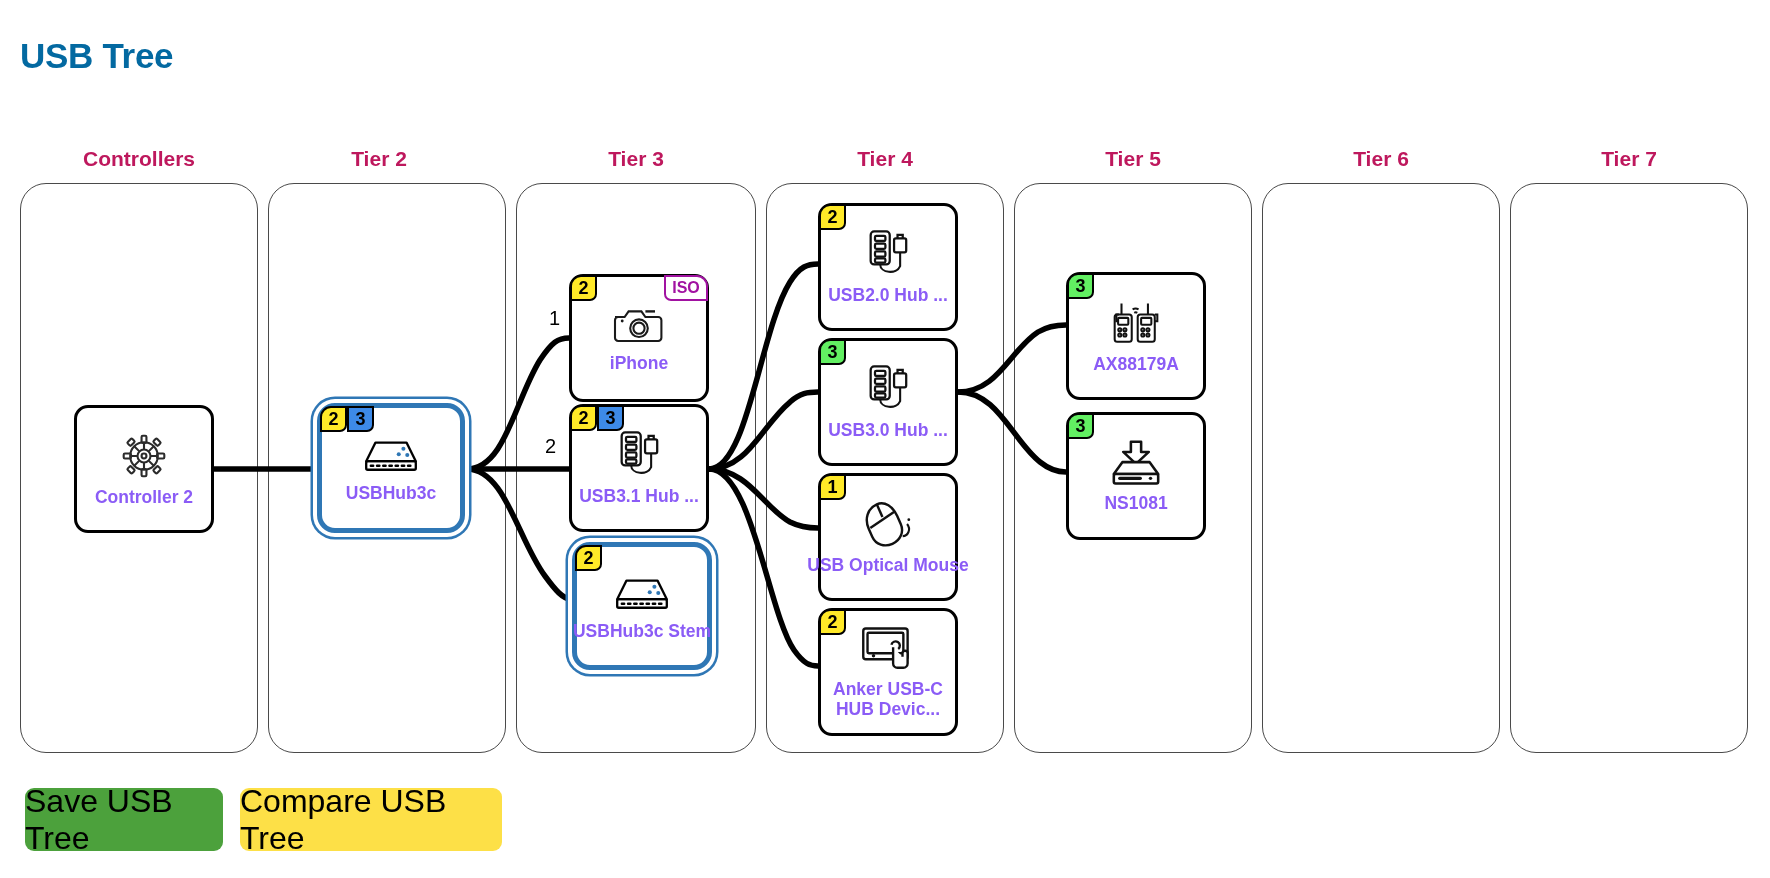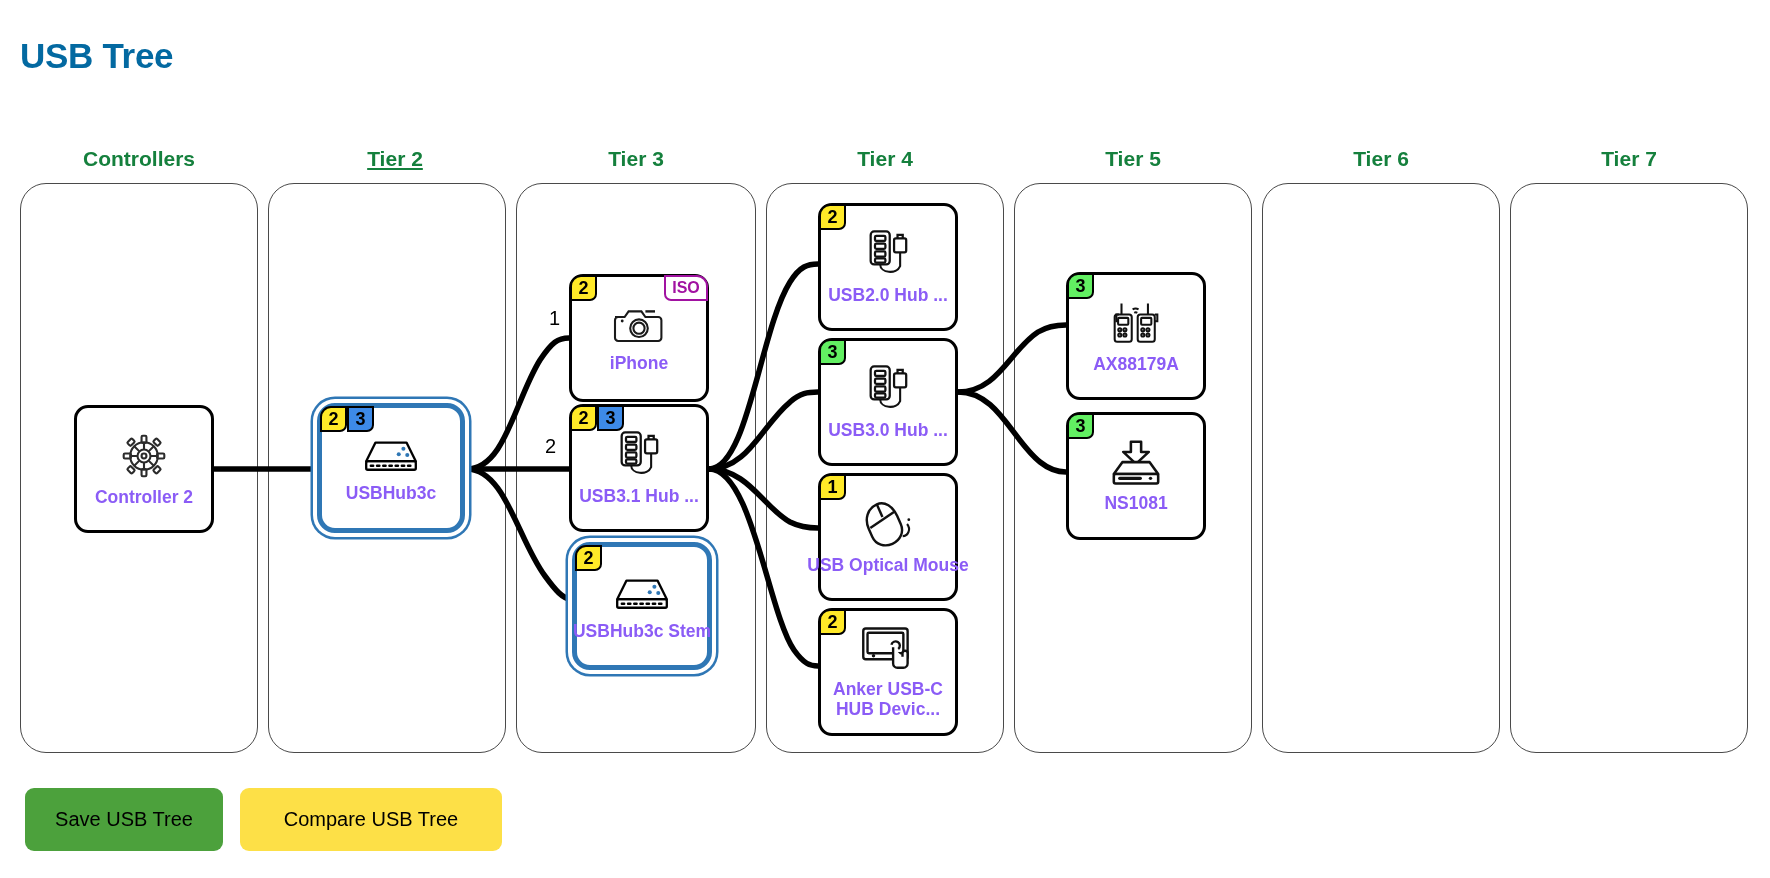--- a/index.html
+++ b/index.html
@@ -20,21 +20,21 @@
     color: #0369a1;
     letter-spacing: -0.3px;
   }
 
   
   .tier-header {
     position: absolute;
     top: 147px;
     font-size: 21px;
     font-weight: bold;
-    color: #15803d;
+    color: #be185d;
     text-align: center;
   }
 
   
   .tier-col {
     position: absolute;
     top: 183px;
     height: 570px;
     border: 1.6px solid #4a4a4a;
     border-radius: 26px;
@@ -119,40 +119,40 @@
   .badge.iso    { background: #ffffff; color: #a112a1; border-color: #a112a1; }
 
   
   .btn {
     position: absolute;
     top: 788px;
     height: 63px;
     display: flex;
     align-items: center;
     justify-content: center;
-    font-size: 20px;
+    font-size: 32px;
     border-radius: 9px;
     border: none;
     cursor: pointer;
     font-family: "Liberation Sans", sans-serif;
     color: #000000;
   }
   .btn-save    { left: 25px;  width: 198px; background: #4ca13c; }
   .btn-compare { left: 240px; width: 262px; background: #fde047; }
 </style>
 </head>
 <body>
 
 <div id="app">
 
   <div class="page-title">USB Tree</div>
 
   <div id="tier-headers">
       <div class="tier-header" style="left: 20px; width: 238px;">Controllers</div>
-      <div class="tier-header" style="left: 276px; width: 238px; text-decoration: underline;">Tier 2</div>
+      <div class="tier-header" style="left: 260px; width: 238px;">Tier 2</div>
       <div class="tier-header" style="left: 516px; width: 240px;">Tier 3</div>
       <div class="tier-header" style="left: 766px; width: 238px;">Tier 4</div>
       <div class="tier-header" style="left: 1014px; width: 238px; text-align: center;">Tier 5</div>
       <div class="tier-header" style="left: 1262px; width: 238px;">Tier 6</div>
       <div class="tier-header" style="left: 1510px; width: 238px;">Tier 7</div>
     </div>
   <div id="tier-columns">
       <div class="tier-col" style="left: 20px; width: 238px;"></div>
       <div class="tier-col" style="left: 268px; width: 238px;"></div>
       <div class="tier-col" style="left: 516px; width: 240px;"></div>

